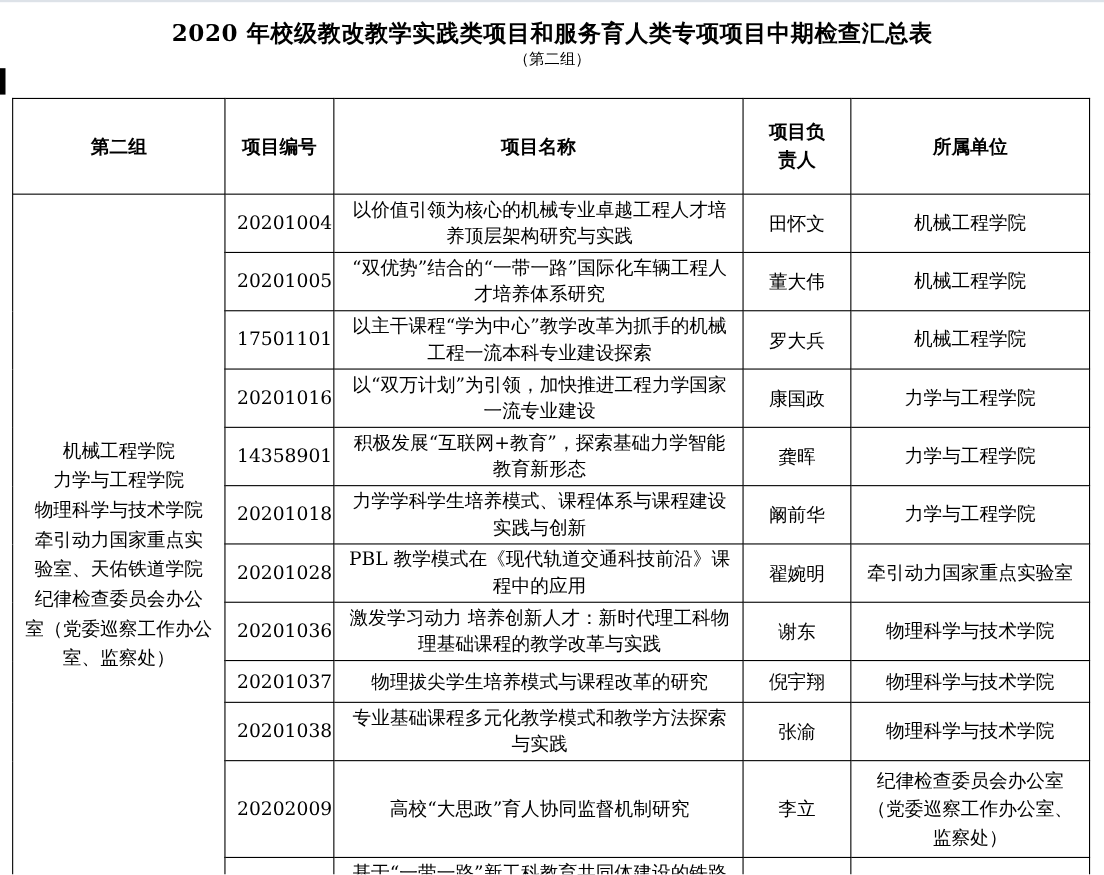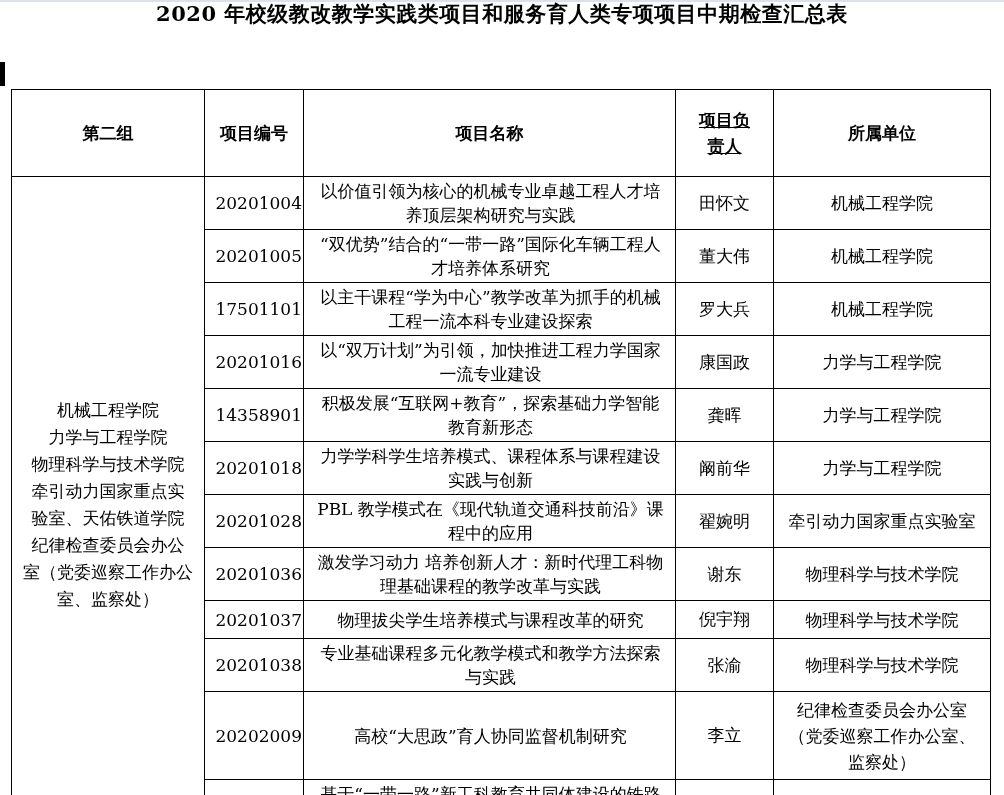--- a/index.html
+++ b/index.html
@@ -23,21 +23,21 @@
     background: #dde2e8;
   }
   .left-marker {
     position: absolute;
     top: 62px; left: 0;
     width: 5px; height: 24px;
     background: #000000;
   }
   .doc-title {
     position: absolute;
-    top: 0; left: 0; right: 0;
+    top: 16px; left: 0; right: 0;
     margin: 0;
     text-align: center;
     font-size: 21px;
     font-weight: bold;
     letter-spacing: 0.5px;
   }
   .doc-subtitle {
     position: absolute;
     top: 45px; left: 0; right: 0;
     text-align: center;
@@ -59,21 +59,20 @@
   }
   .summary-table th {
     font-weight: bold;
     text-align: center;
   }
   .header-row { height: 68px; }
   .leader-header-inner {
     width: 3.2em;
     margin: 16px auto;
     line-height: 26px;
-    text-decoration: underline;
   }
   .group-cell {
     text-align: center;
     font-size: 16px;
     line-height: 27px;
     padding: 0 2px;
   }
   .id-cell {
     text-align: right;
     font-size: 17px;
@@ -94,20 +93,21 @@
   }
 </style>
 </head>
 <body>
 
 <div class="page">
   <div class="top-strip"></div>
   <div class="left-marker"></div>
 
   <h1 class="doc-title">2020 年校级教改教学实践类项目和服务育人类专项项目中期检查汇总表</h1>
+  <div class="doc-subtitle">（第二组）</div>
 
   <table class="summary-table">
     <colgroup>
       <col style="width:193px">
       <col style="width:99px">
       <col style="width:372px">
       <col style="width:98px">
       <col style="width:217px">
     </colgroup>
     <tbody>

